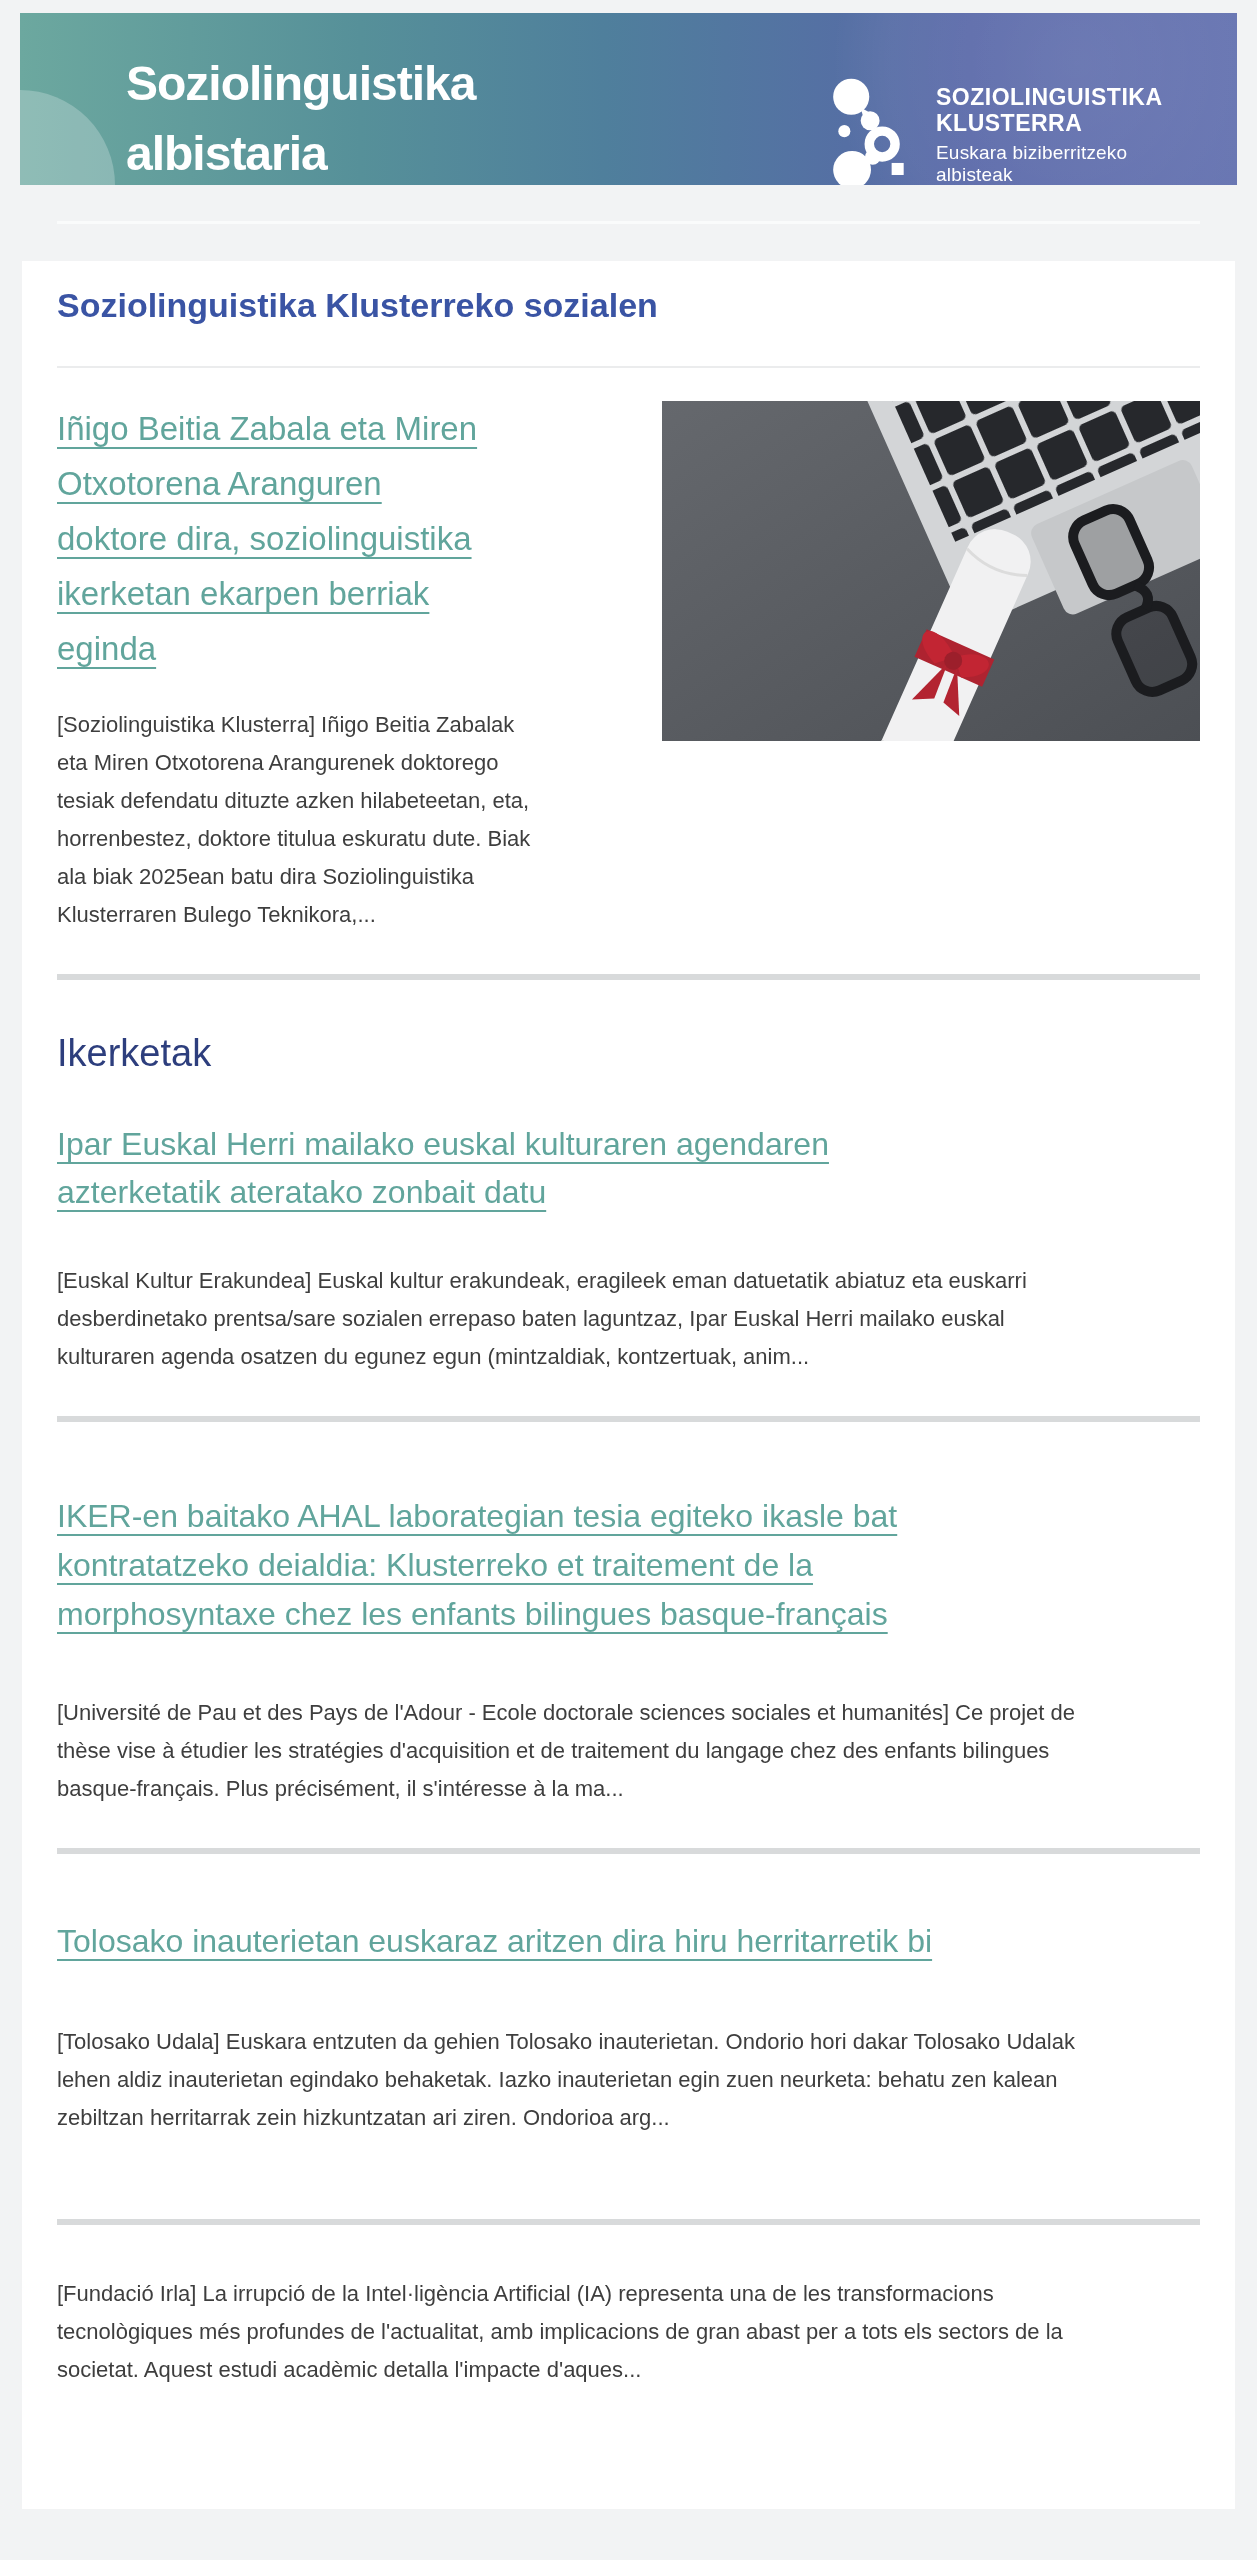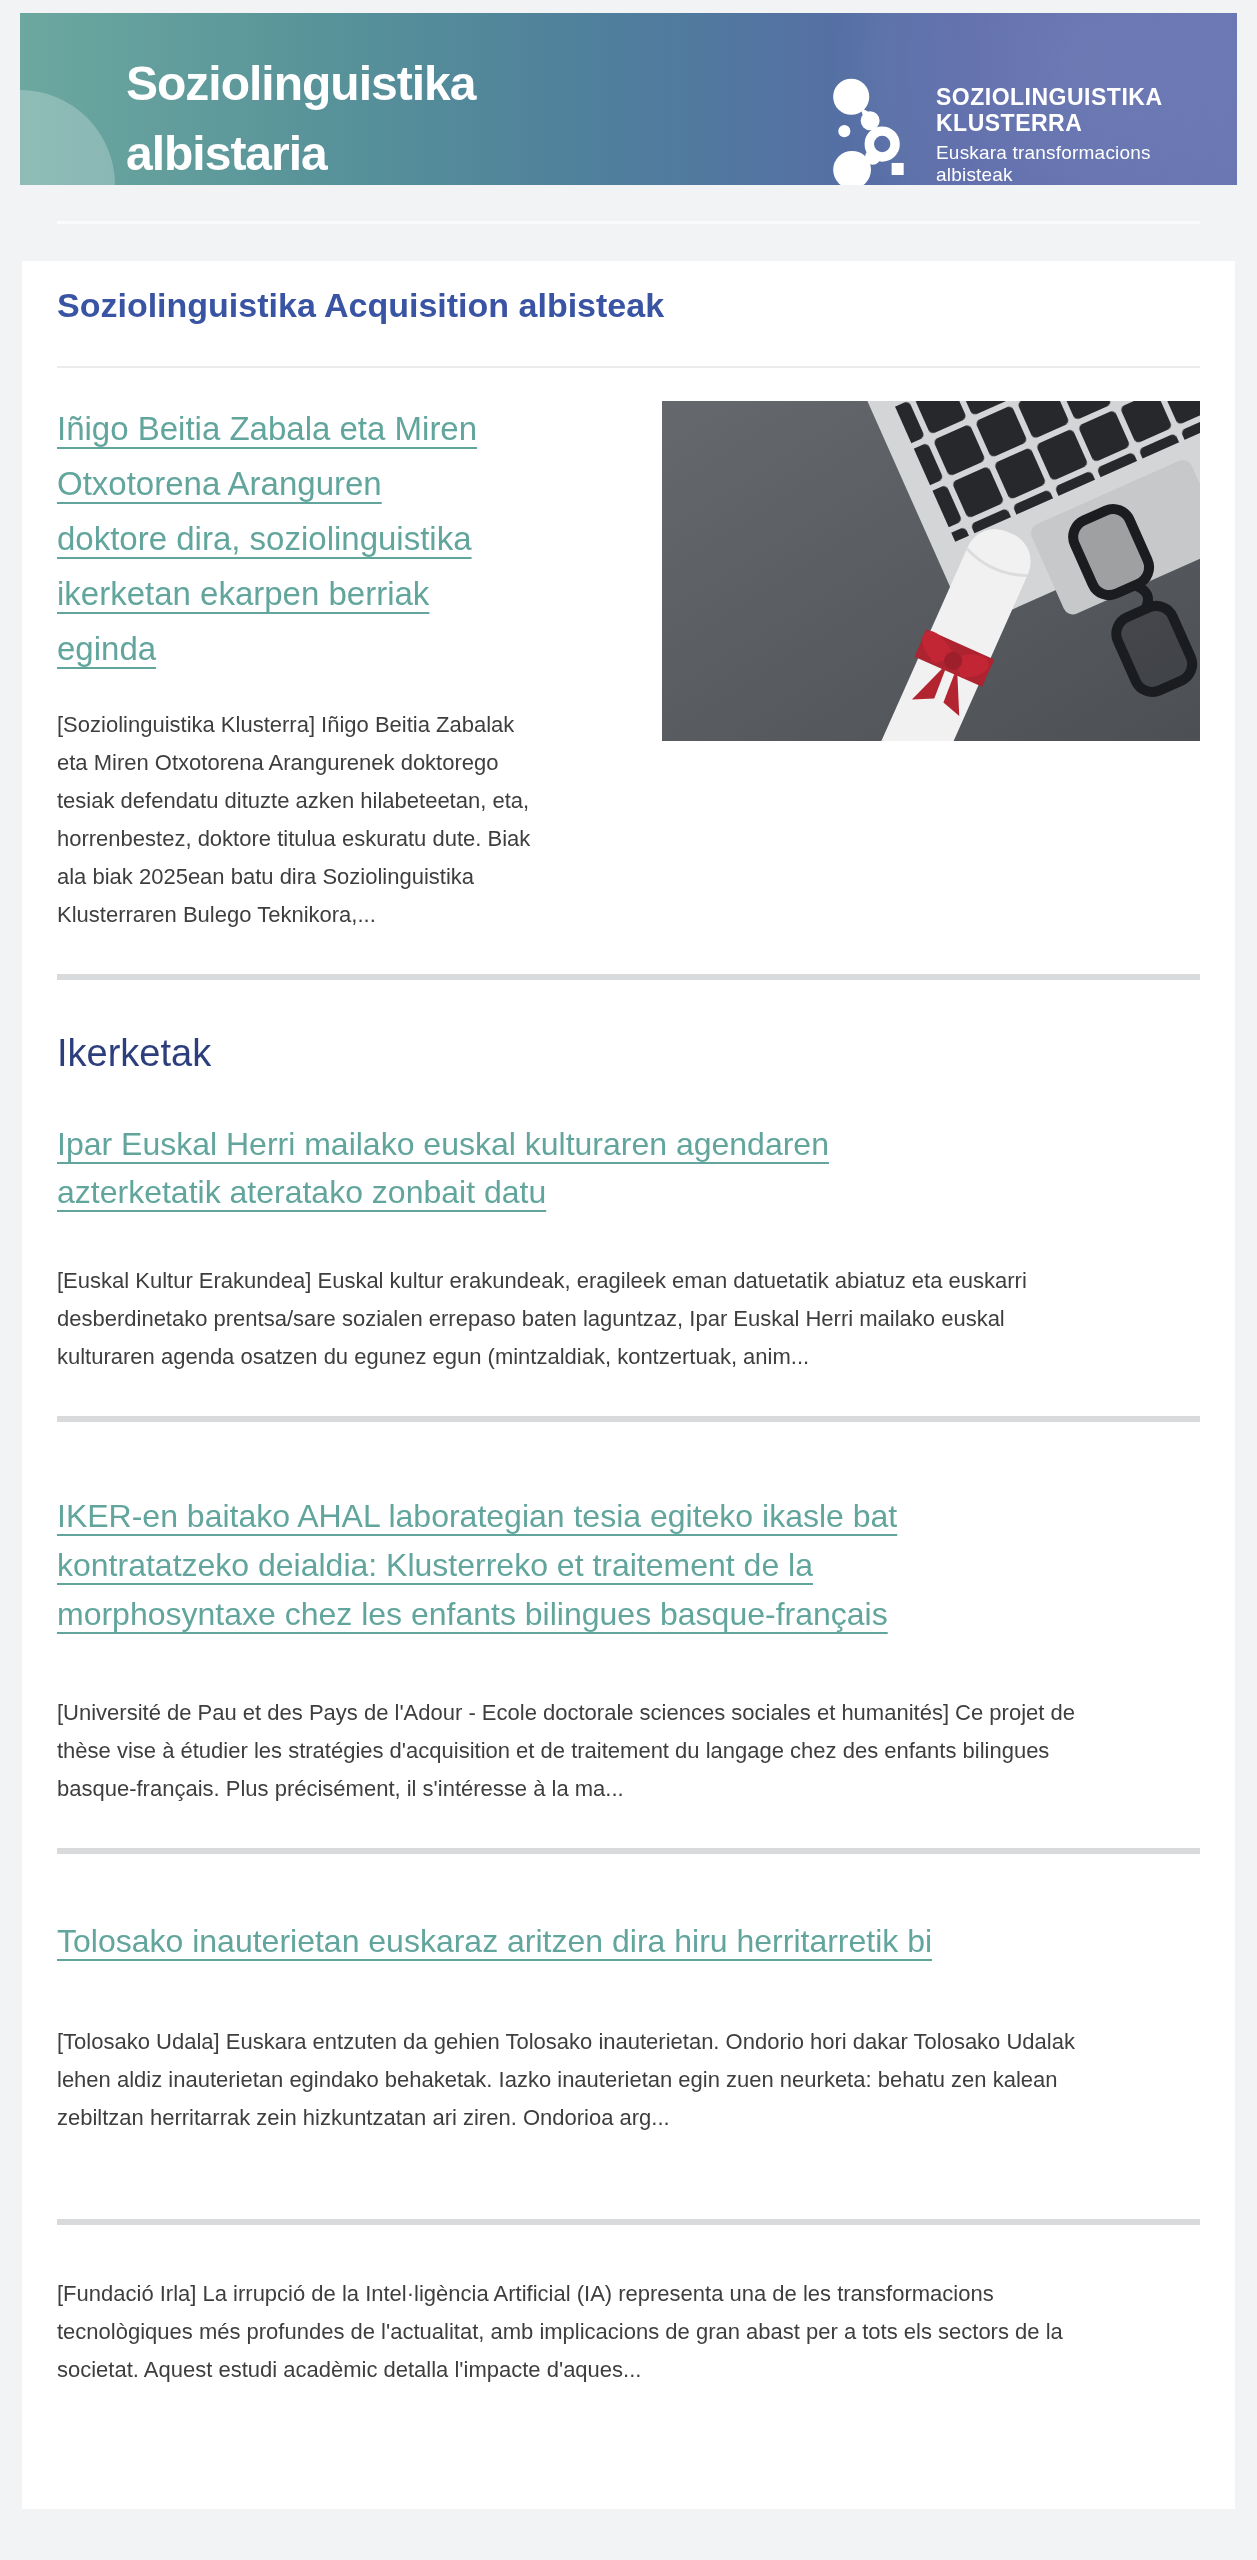--- a/index.html
+++ b/index.html
@@ -97,32 +97,32 @@
       <path d="M42 96 Q48 86 56 88 L50 100 Z"></path>
       <circle cx="52" cy="93" r="9"></circle>
       <rect x="74" y="100" width="14" height="14"></rect>
     </svg>
     <div class="brand-text">
       <div class="brand-name">
         <div>SOZIOLINGUISTIKA</div>
         <div>KLUSTERRA</div>
       </div>
       <div class="brand-tagline">
-        <div>Euskara transformacions</div>
+        <div>Euskara biziberritzeko</div>
         <div>albisteak</div>
       </div>
     </div>
   </div>
 </header>
 
 <div class="top-divider"></div>
 
 <main class="card">
 
-  <h1 class="page-title">Soziolinguistika Acquisition albisteak</h1>
+  <h1 class="page-title">Soziolinguistika Klusterreko sozialen</h1>
 
   <div class="rule rule-under-title"></div>
 
   <section class="feature">
     <div class="feature-text">
       <a class="article-link">Iñigo Beitia Zabala eta Miren
 Otxotorena Aranguren
 doktore dira, soziolinguistika
 ikerketan ekarpen berriak
 eginda</a>

